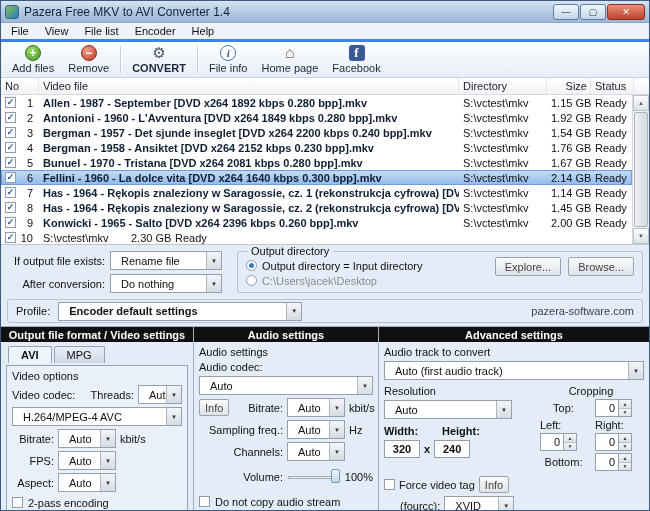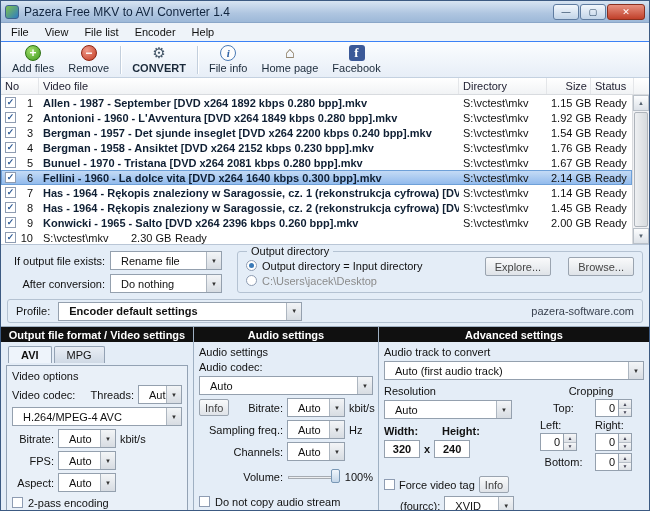--- a/index.html
+++ b/index.html
@@ -18,21 +18,21 @@
   .app-icon{width:14px;height:14px;border-radius:3px;
     background:linear-gradient(135deg,#7fc24d,#2d7bc4);border:1px solid #3d618f;}
   .title{font-size:12px;color:#10243e;flex:1;white-space:nowrap;overflow:hidden;}
   .win-buttons{display:flex;gap:1px;}
   .winbtn{width:26px;height:16px;display:flex;align-items:center;justify-content:center;
     font-size:9px;border:1px solid #5f7ca0;border-radius:3px;color:#24405e;
     background:linear-gradient(#f2f7fc,#c2d4e8);}
   .winbtn.close{background:linear-gradient(#e89180,#c0402a);color:#fff;border-color:#8a2f1e;width:38px;}
   
   .menubar{height:19px;flex:0 0 19px;display:flex;align-items:center;background:#eef3f9;
-    border-bottom:1px solid #3b82f6;padding-left:2px;}
+    border-bottom:3px solid #3b82f6;padding-left:2px;}
   .menu-item{padding:2px 8px;cursor:default;}
   
   .toolbar{height:36px;flex:0 0 36px;display:flex;align-items:center;
     background:linear-gradient(#fbfdff,#e7eef7);border-bottom:1px solid #c4d1e0;padding:0 4px;}
   .tool{display:flex;flex-direction:column;align-items:center;justify-content:center;
     padding:1px 7px;gap:1px;min-width:44px;}
   .tool .lbl{font-size:11px;color:#1b2a3a;white-space:nowrap;}
   .tool .lbl.bold{font-weight:bold;}
   .tsep{width:1px;height:28px;background:#c3cfdd;box-shadow:1px 0 0 #ffffff;margin:0 4px;}
   .icn{width:16px;height:16px;display:flex;align-items:center;justify-content:center;}
@@ -80,21 +80,21 @@
   .combo .txt{flex:1;padding:0 10px;white-space:nowrap;overflow:hidden;}
   .combo .arrow{width:15px;align-self:stretch;display:flex;align-items:center;justify-content:center;
     font-size:6px;color:#333;background:linear-gradient(#f3f5f7,#d7dce2);border-left:1px solid #adb6c0;}
   .w112{width:112px;}
   .groupbox{flex:1;border:1px solid #b4c2d2;border-radius:3px;position:relative;padding:6px 8px 2px 8px;}
   .legend{position:absolute;top:-7px;left:9px;background:#e4edf7;padding:0 4px;white-space:nowrap;}
   .radio-row{display:flex;align-items:center;gap:5px;height:15px;}
   .radio{width:11px;height:11px;border:1px solid #8e9cb2;border-radius:50%;background:#fff;flex:0 0 11px;}
   .radio.on::after{content:"";display:block;width:5px;height:5px;margin:2px;border-radius:50%;background:#3a7ab8;}
   .dim{color:#8b8b8b;}
-  .gb-buttons{position:absolute;right:8px;top:5px;display:flex;gap:17px;}
+  .gb-buttons{position:absolute;right:8px;top:5px;display:flex;gap:7px;}
   .btn{background:linear-gradient(#f9fafb,#dfe3e8);border:1px solid #9aa4b0;border-radius:2px;
     font-family:inherit;font-size:11px;height:19px;padding:1px 9px;color:#444;}
   
   .profilebox{flex:0 0 24px;margin:4px 6px 3px 6px;border:1px solid #b4c2d2;border-radius:3px;
     display:flex;align-items:center;gap:8px;padding:0 8px;}
   .profile-combo{width:244px;}
   .profile-combo .txt{font-weight:bold;}
   .spacer{flex:1;}
   .website{color:#3a4250;}
   

